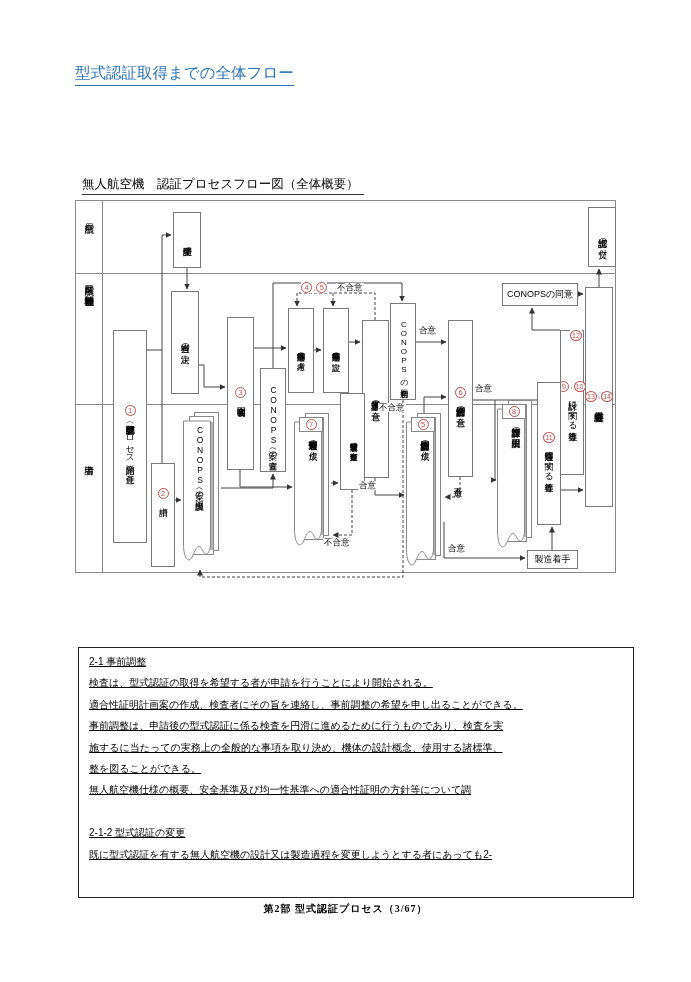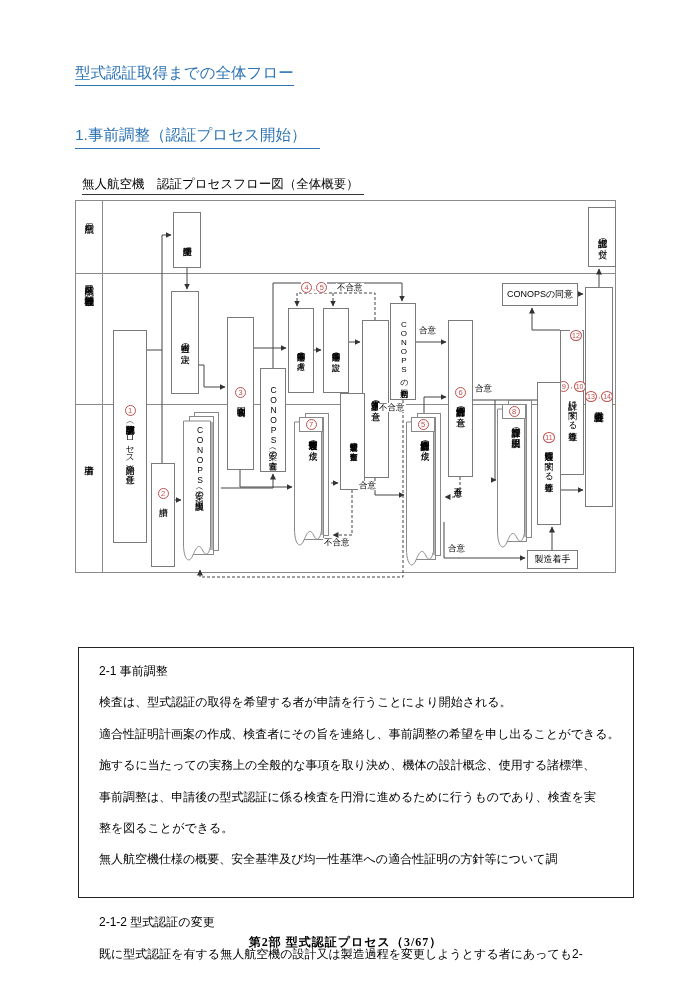--- a/index.html
+++ b/index.html
@@ -36,31 +36,30 @@
   .dtab{position:absolute;left:5px;top:4px;width:22px;height:13px;background:#fff;border:1px solid #888;
       display:flex;align-items:center;justify-content:center;z-index:3;}
   .docbox .vtext{position:absolute;left:3px;top:21px;width:20px;text-align:center;z-index:3;}
   .elabel{position:absolute;font-size:8.5px;line-height:1;z-index:3;background:#fff;padding:0 1px;}
   .elabel.vert{writing-mode:vertical-rl;text-orientation:upright;padding:1px 0;}
   .fnum{position:absolute;display:flex;gap:1px;align-items:center;background:#fff;z-index:4;}
 
   
   #textbox{position:absolute;left:78px;top:647px;width:556px;height:251px;box-sizing:border-box;
       border:1px solid #222;padding:3px 10px;}
-  #textbox p{margin:10px;font-size:12px;line-height:21.4px;height:21.4px;white-space:nowrap;overflow:visible;}
+  #textbox p{margin:0;font-size:10px;line-height:21.4px;height:21.4px;white-space:nowrap;overflow:visible;text-decoration:underline;}
   #footer{position:absolute;left:0;top:902px;width:100%;text-align:center;font-weight:bold;
-      font-size:12px;font-family:"Liberation Serif",serif;letter-spacing:1px;margin-top:32px;}
+      font-size:10px;font-family:"Liberation Serif",serif;letter-spacing:1px;}
 </style>
 </head>
 <body>
 
 <div id="page">
 
   <div class="h1">型式認証取得までの全体フロー</div>
-  <div class="h2">1.事前調整（認証プロセス開始）</div>
   <div class="cap">無人航空機　認証プロセスフロー図（全体概要）</div>
 
   <div id="chart">
 
     <svg id="wires" width="541" height="381" viewBox="0 0 541 381">
       <defs>
         <marker id="ah" markerWidth="7" markerHeight="7" refX="5.5" refY="3" orient="auto">
           <path d="M0,0 L6,3 L0,6 Z" fill="#333"></path>
         </marker>
       </defs>
@@ -284,22 +283,22 @@
       </span>
     <span class="fnum" style="left:495px;top:130px;">
         <span class="cnum cnum2">12</span>
       </span>
   </div>
 
   <div id="textbox">
     <p>2-1 事前調整</p>
     <p>検査は、型式認証の取得を希望する者が申請を行うことにより開始される。</p>
     <p>適合性証明計画案の作成、検査者にその旨を連絡し、事前調整の希望を申し出ることができる。</p>
+    <p>事前調整は、申請後の型式認証に係る検査を円滑に進めるために行うものであり、検査を実</p>
     <p>施するに当たっての実務上の全般的な事項を取り決め、機体の設計概念、使用する諸標準、</p>
-    <p>事前調整は、申請後の型式認証に係る検査を円滑に進めるために行うものであり、検査を実</p>
     <p>整を図ることができる。</p>
     <p>無人航空機仕様の概要、安全基準及び均一性基準への適合性証明の方針等について調</p>
     <p></p>
     <p>2-1-2 型式認証の変更</p>
     <p>既に型式認証を有する無人航空機の設計又は製造過程を変更しようとする者にあっても2-</p>
   </div>
 
   <div id="footer">第2部 型式認証プロセス（3/67）</div>
 </div>
 

